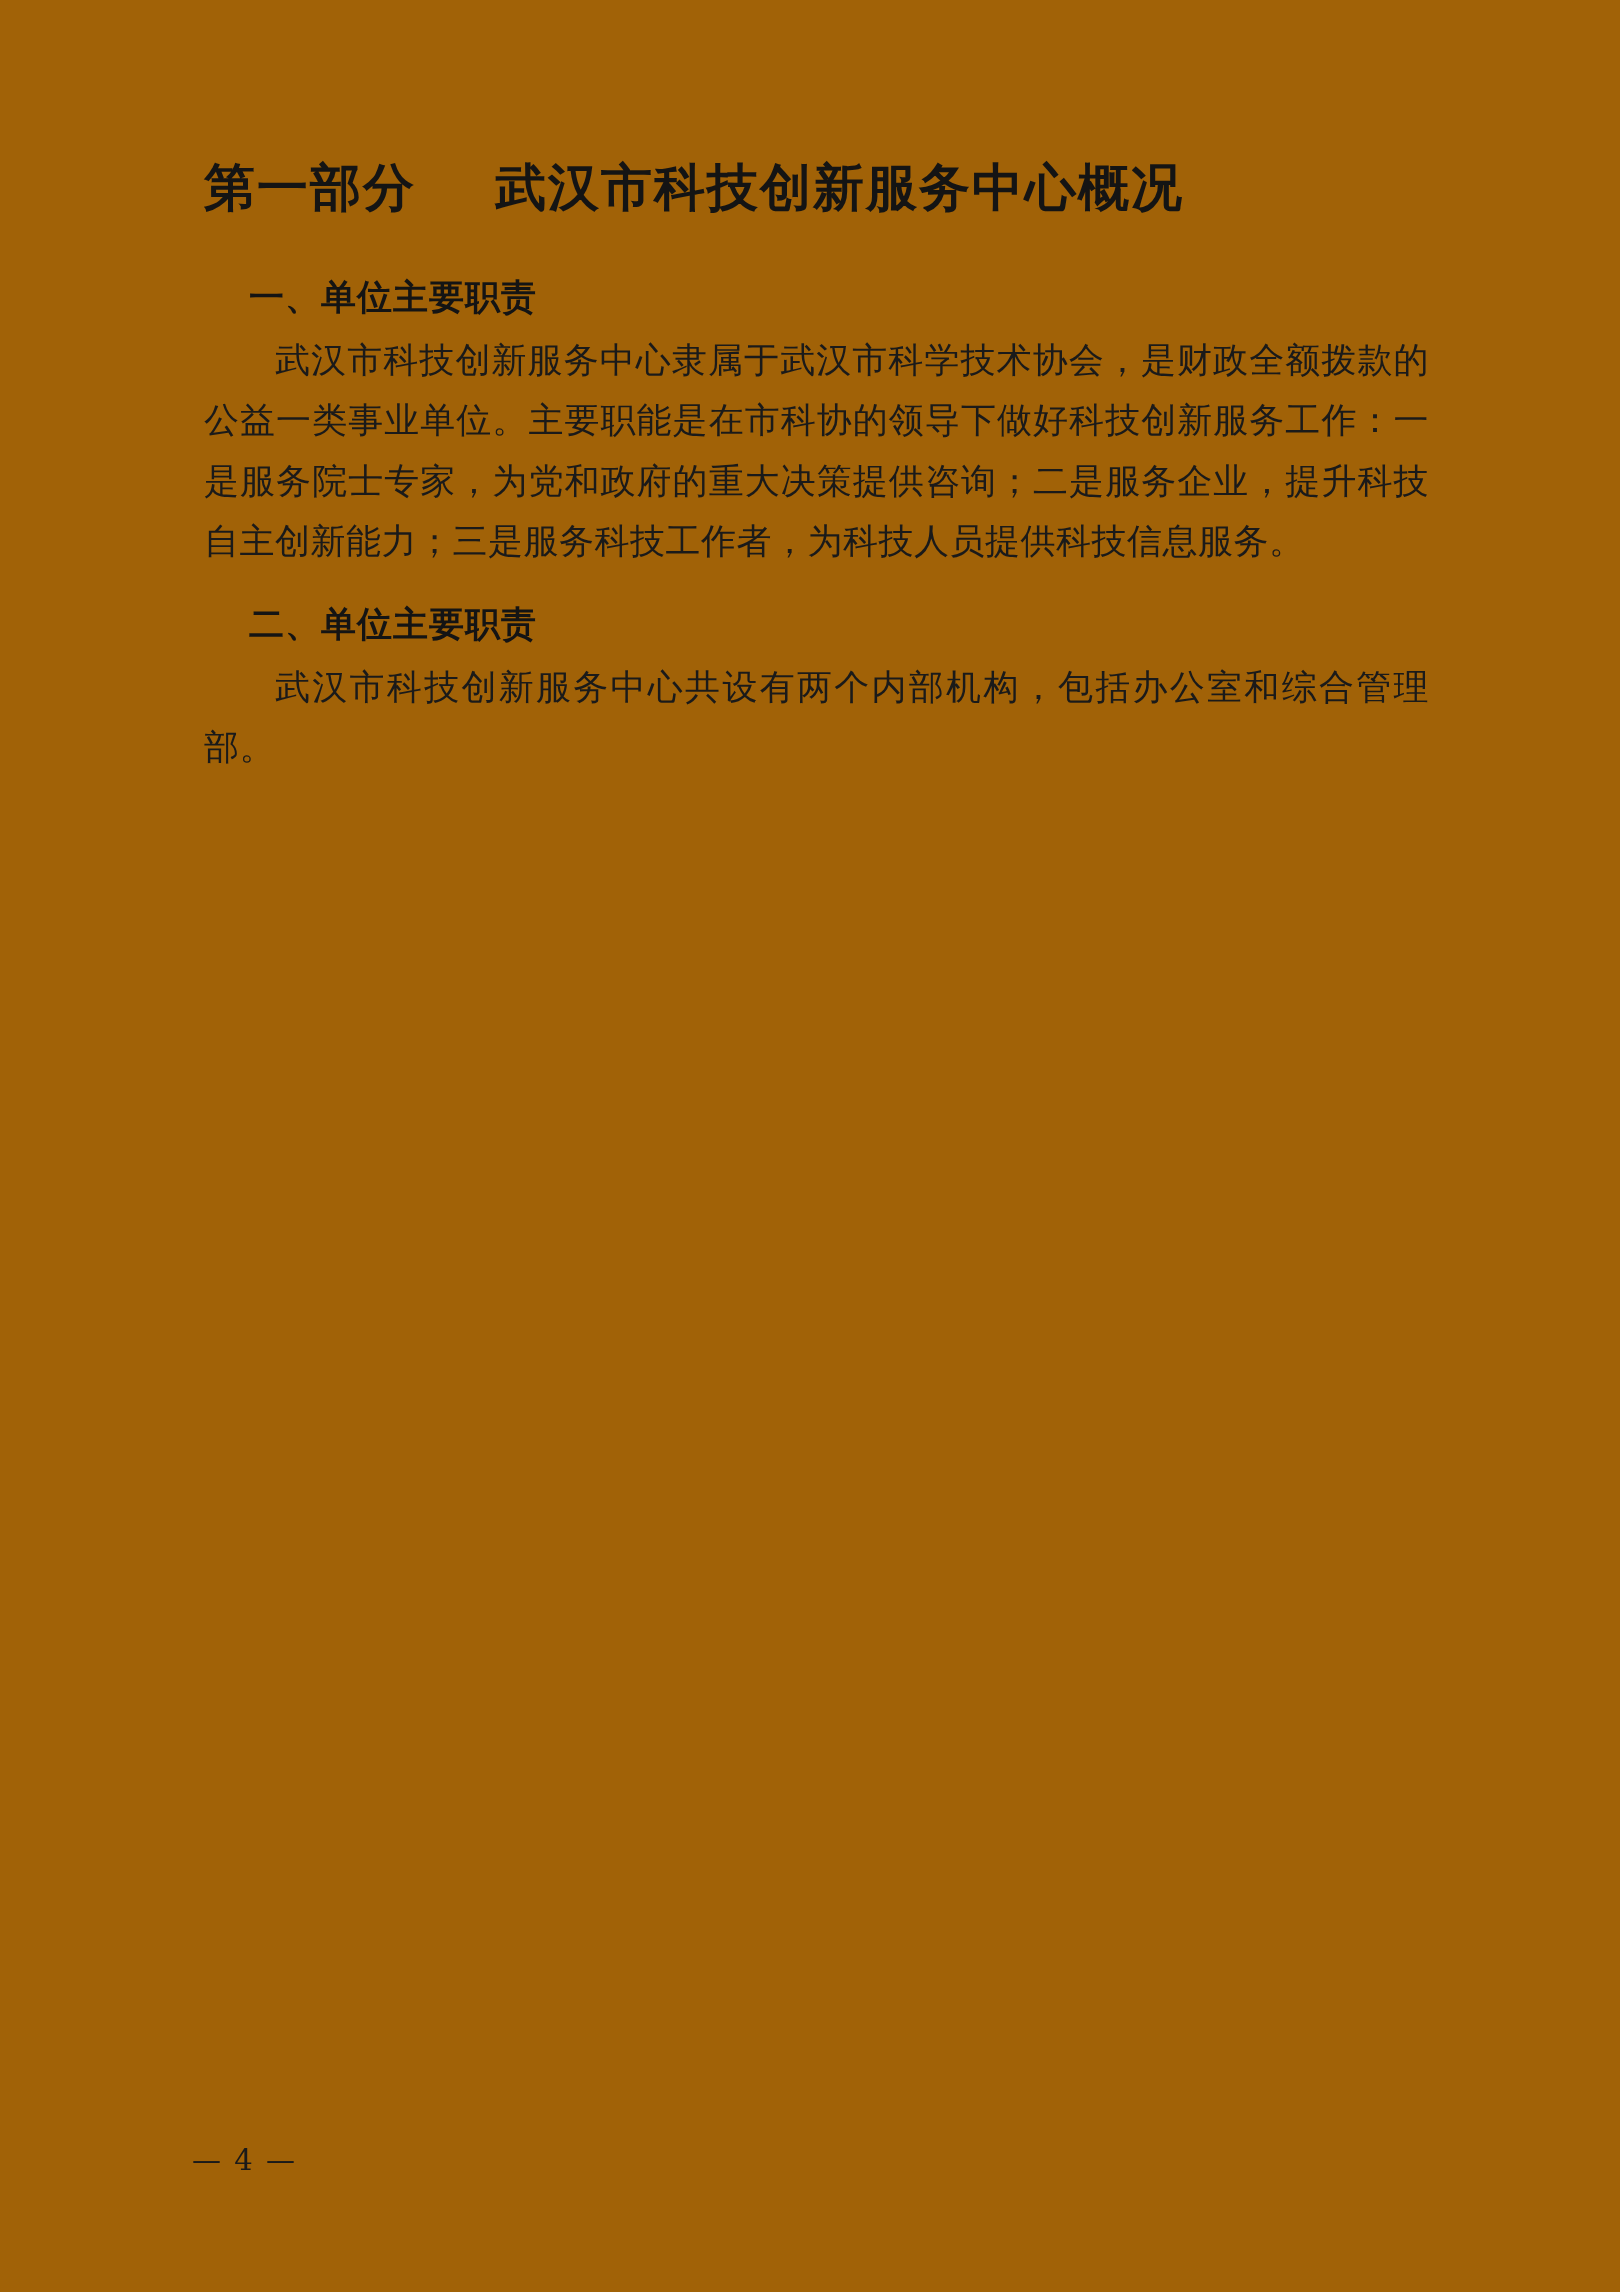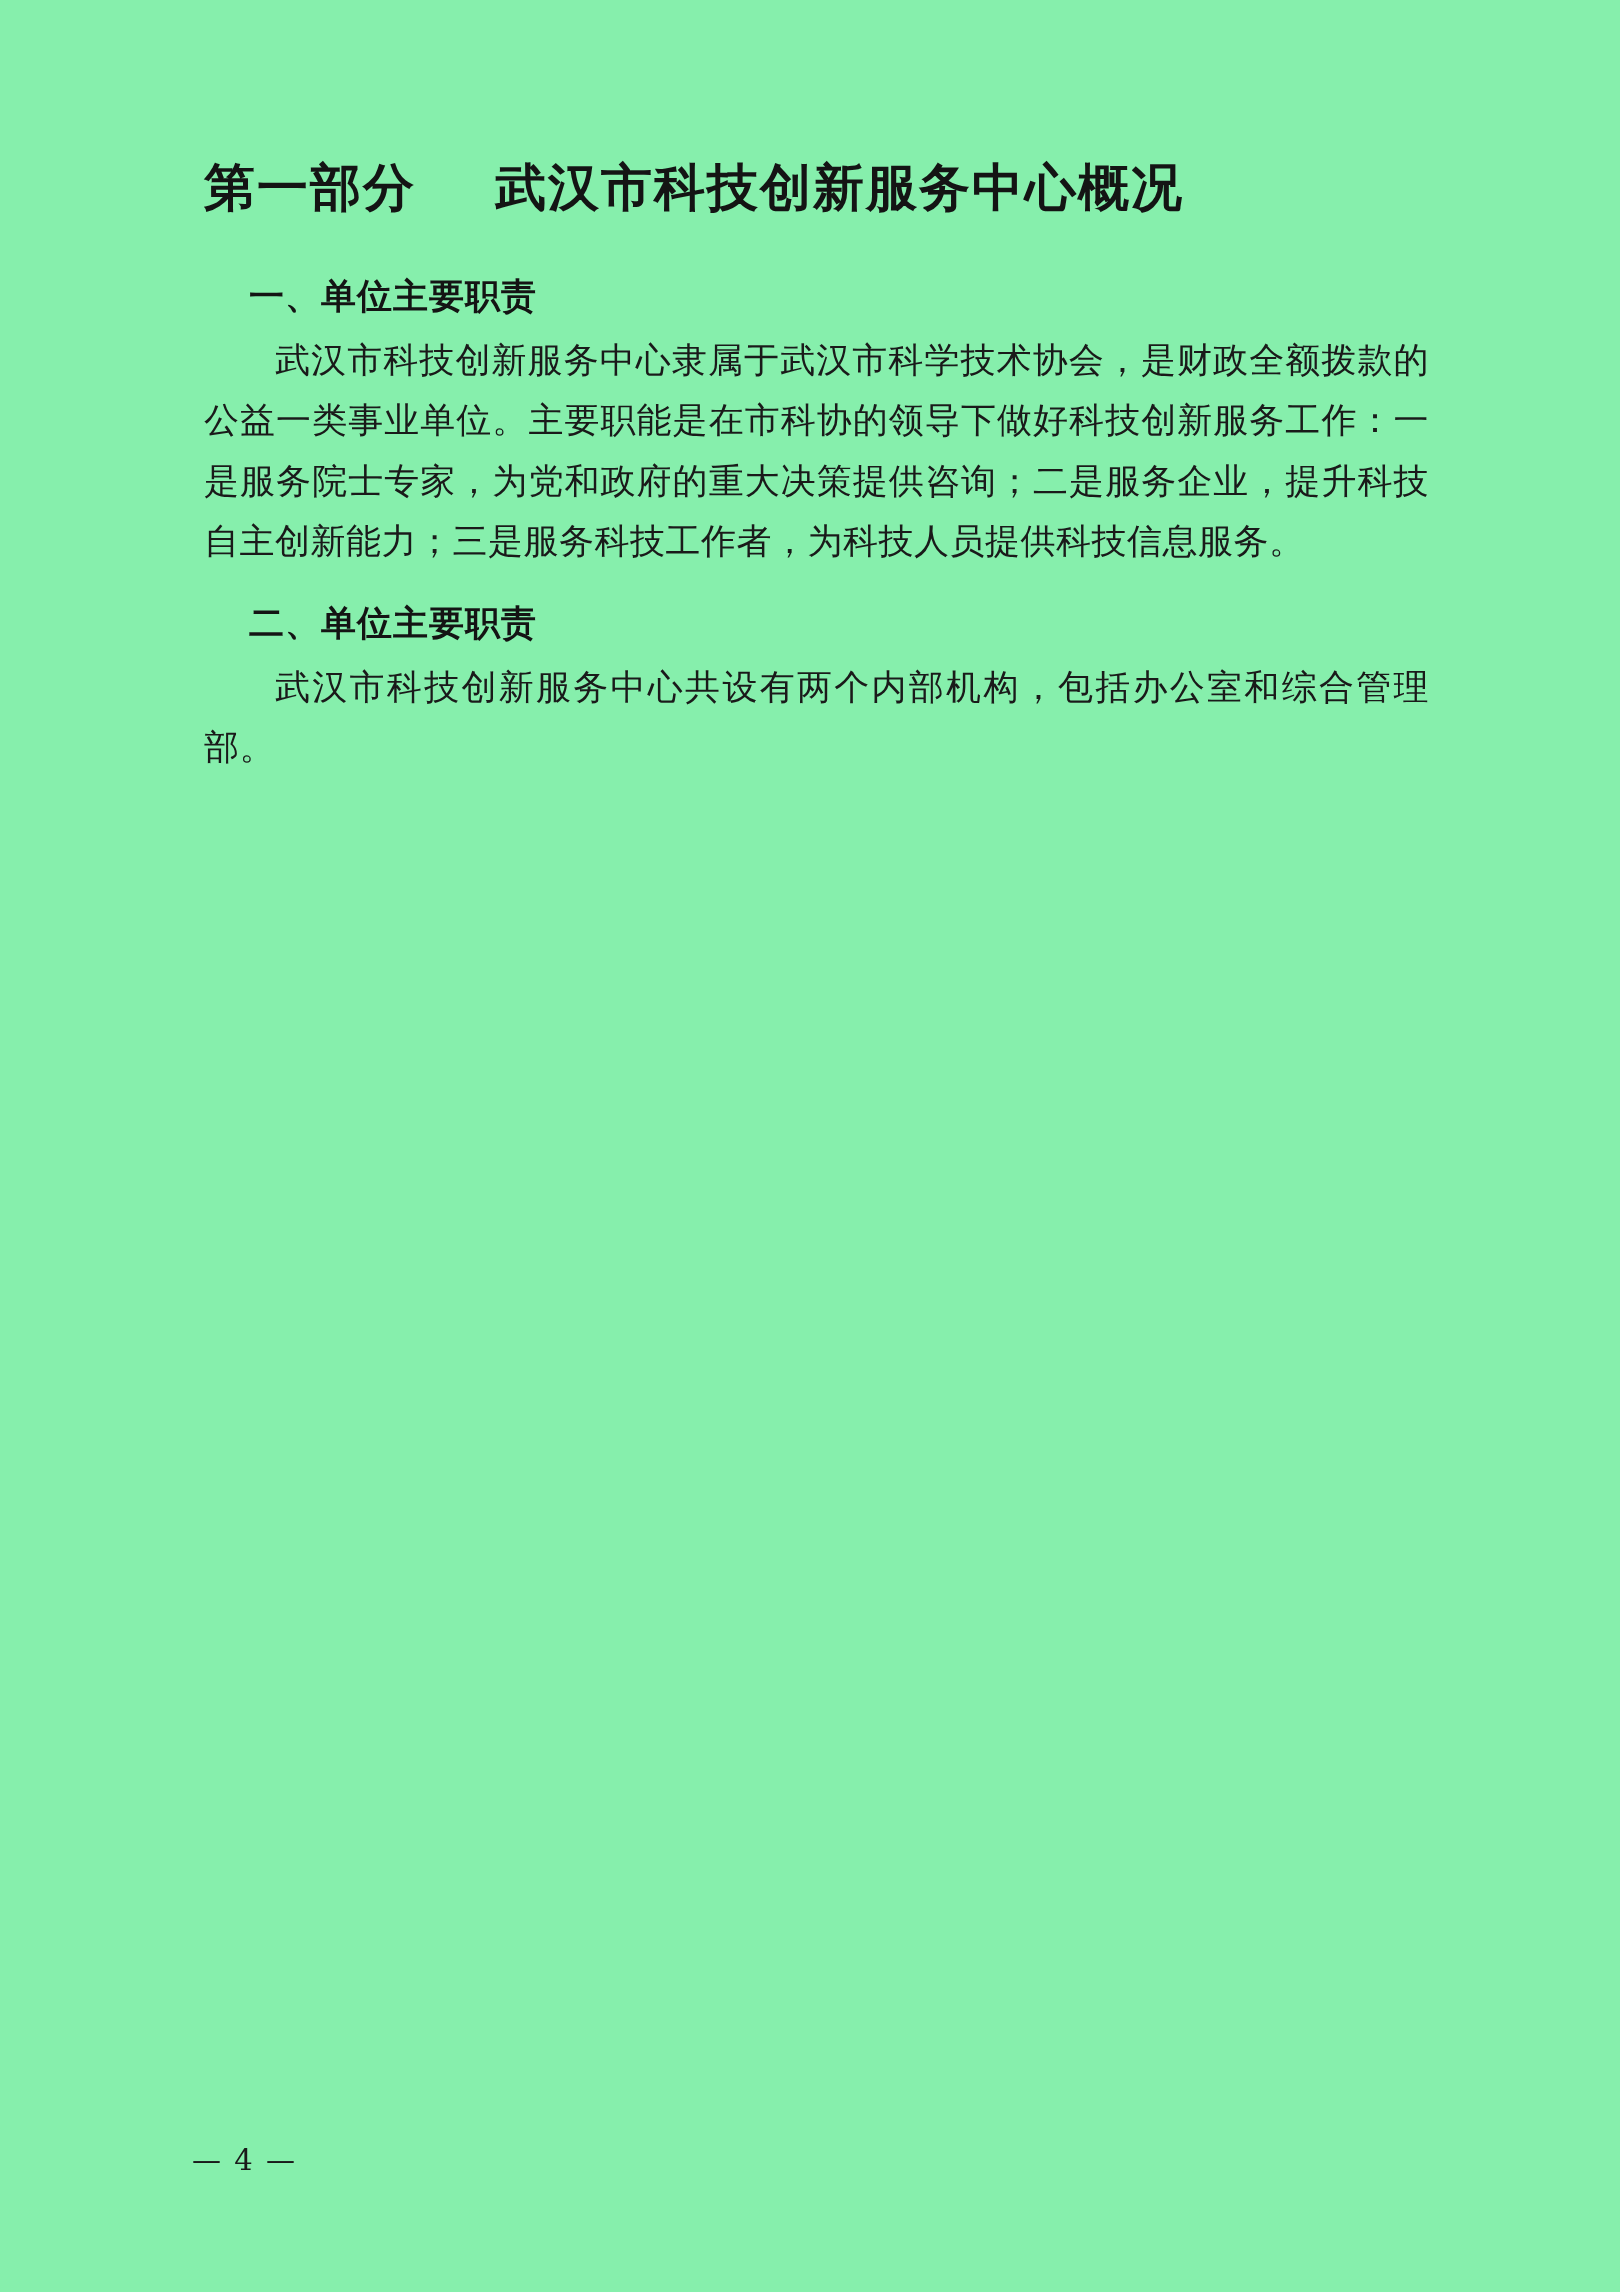--- a/index.html
+++ b/index.html
@@ -11,40 +11,40 @@
     width: 1620px;
     height: 2293px;
     font-family: "DejaVu Serif", "Liberation Serif", serif;
     color: #1a1a1a;
     position: relative;
     overflow: hidden;
   }
   .page {
     position: absolute;
     inset: 0;
-    background: #86efac;
+    background: #a16207;
   }
   .content {
     position: absolute;
     left: 204px;
     top: 157px;
     width: 1225px;
   }
   .doc-title {
     font-family: "DejaVu Sans", "Liberation Sans", sans-serif;
     font-weight: bold;
     font-size: 51px;
     line-height: 1.2;
     letter-spacing: 2px;
     white-space: pre;
     margin: 0 0 55px 0;
     color: #141414;
   }
   .section-heading {
-    font-family: Liberation Serif, serif;
+    font-family: Liberation Sans, sans-serif;
     font-weight: bold;
     font-size: 35px;
     line-height: 1.35;
     letter-spacing: 1px;
     margin: 0 0 9.8px 0;
     text-indent: 45px;
     color: #141414;
   }
   .body-paragraph {
     font-family: "DejaVu Serif", "Liberation Serif", serif;

